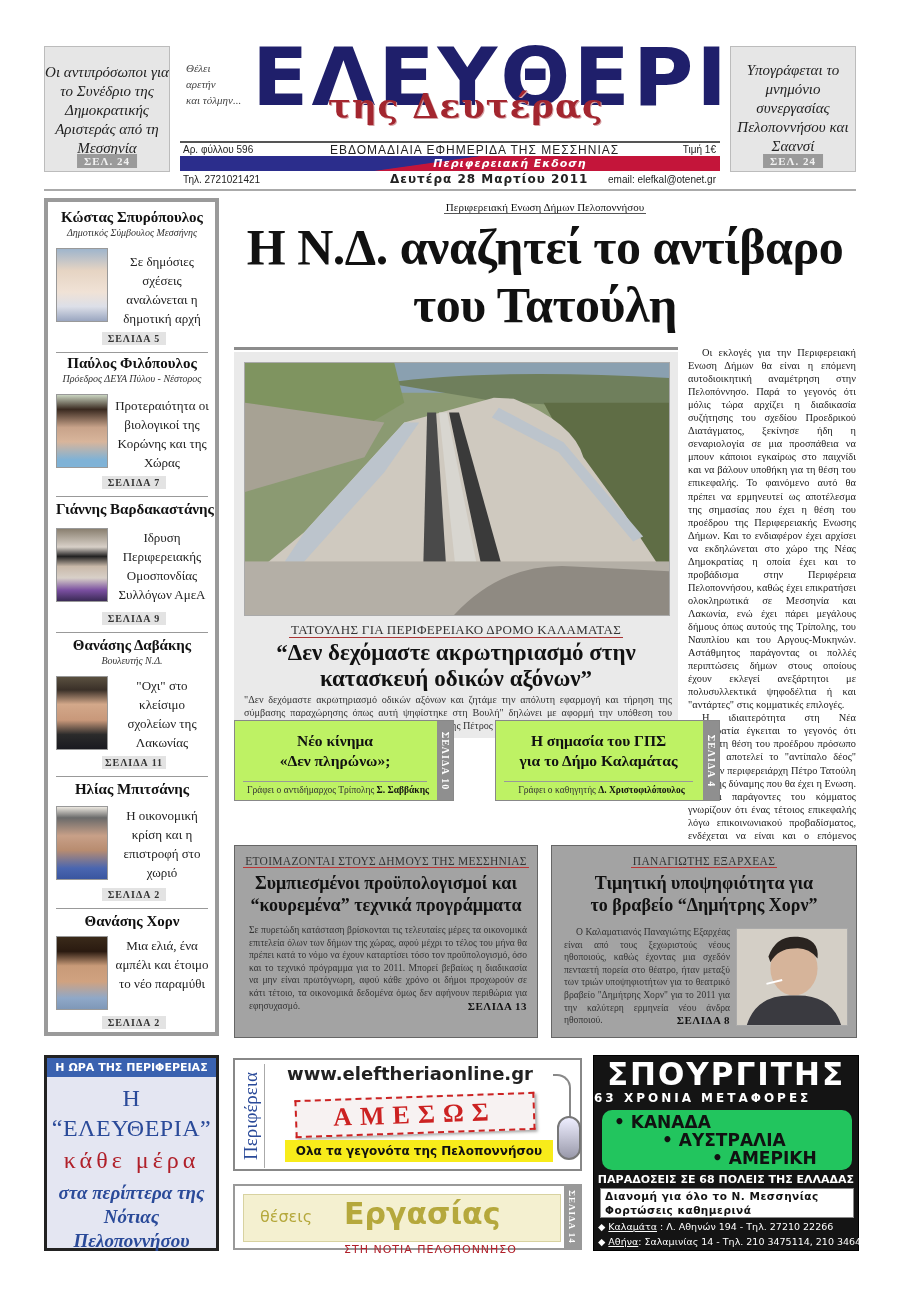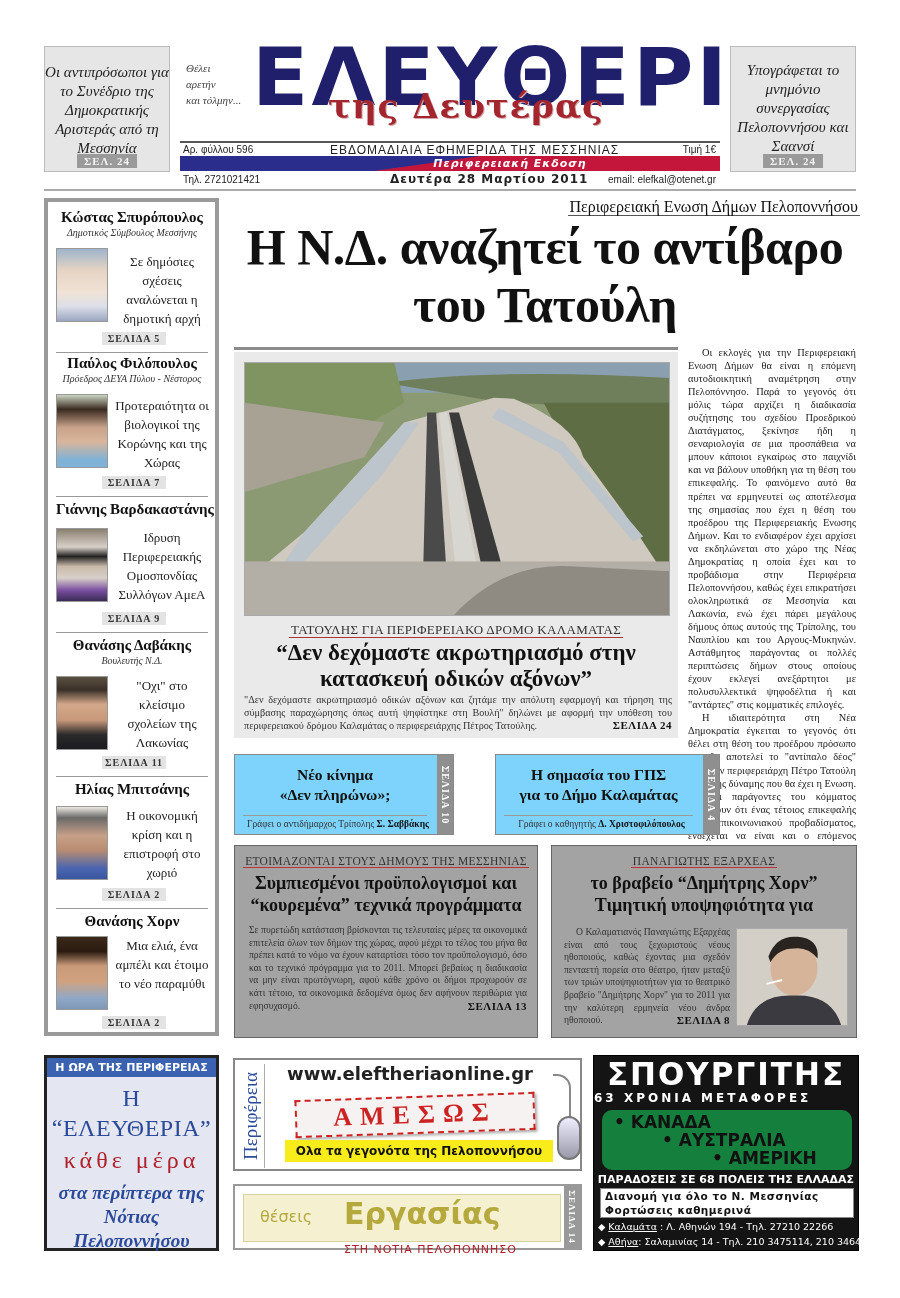--- a/index.html
+++ b/index.html
@@ -36,38 +36,38 @@
   .sidebar { left: 44px; top: 198px; width: 175px; height: 838px; border: 4px solid #9a9a9a; background: #fff; }
   .person { position: absolute; left: 8px; width: 152px; text-align: center; }
   .person .name { font-weight: bold; font-size: 15px; line-height: 18px; color: #111; white-space: nowrap; }
   .person .role { font-style: italic; font-size: 10px; line-height: 13px; color: #333; white-space: nowrap; }
   .person .photo { position: absolute; left: 0; width: 52px; height: 74px; border: 1px solid #999; }
   .person .quote { position: absolute; left: 58px; width: 96px; font-size: 13px; line-height: 19px; color: #222; text-align: center; }
   .person .pg { position: absolute; left: 46px; width: 64px; height: 13px; background: #e3e3e3; font-weight: bold; font-size: 10px; line-height: 13px; letter-spacing: 1px; color: #333; }
   .person .rule { position: absolute; left: 0; width: 152px; height: 1px; background: #999; }
 
   
-  .kicker { left: 230px; top: 196px; width: 630px; text-align: right; font-size: 16px; line-height: 22px; }
+  .kicker { left: 230px; top: 196px; width: 630px; text-align: center; font-size: 11px; line-height: 22px; }
   .kicker span { border-bottom: 1px solid #555; padding: 0 2px; }
   .headline { left: 230px; top: 218px; width: 630px; text-align: center; font-weight: bold; font-size: 50px; line-height: 58px; letter-spacing: -0.5px; }
 
   .feature-rule { left: 234px; top: 347px; width: 444px; height: 3px; background: #8c8c8c; }
   .feature { left: 234px; top: 352px; width: 444px; height: 386px; background: #eaeaea; }
   .feature-photo { left: 244px; top: 362px; width: 426px; height: 254px; border: 1px solid #aaa; overflow: hidden; }
   .feature-kicker { left: 234px; top: 622px; width: 444px; text-align: center; font-size: 13px; line-height: 16px; color: #333; letter-spacing: 0.3px; }
   .feature-kicker span { border-bottom: 1px solid #a33; padding: 0 2px; }
   .feature-head { left: 234px; top: 640px; width: 444px; text-align: center; font-weight: bold; font-size: 23px; line-height: 26px; color: #111; }
   .feature-body { left: 244px; top: 693px; width: 428px; font-size: 10.2px; line-height: 13px; color: #333; text-align: justify; }
   .pg-inline { font-weight: bold; letter-spacing: 0.5px; color: #111; font-size: 11px; }
 
   .col-right { left: 688px; top: 346px; width: 168px; font-size: 10.4px; line-height: 13.05px; color: #222; text-align: justify; hyphens: auto; }
   .col-right p { text-indent: 14px; }
 
   
-  .opbox { position: absolute; top: 754px; height: 81px; border: 1px solid #888; background: #7dd3fc; }
+  .opbox { position: absolute; top: 720px; height: 81px; border: 1px solid #888; background: #bef264; }
   .opbox .h { position: absolute; left: 0; right: 18px; top: 10px; text-align: center; font-weight: bold; font-size: 15.5px; line-height: 20px; }
   .opbox .sep { position: absolute; left: 8px; right: 26px; top: 60px; height: 1px; background: #999; }
   .opbox .by { position: absolute; left: 8px; right: 20px; top: 63px; font-size: 9.5px; line-height: 13px; color: #333; text-align: center; white-space: nowrap; }
   .opbox .by b { color: #111; }
   .opbox .tab { position: absolute; right: 0; top: 0; bottom: 0; width: 16px; background: #8f8f8f; }
   .opbox .tab span { position: absolute; left: 50%; top: 50%; transform: translate(-50%,-50%) rotate(90deg); color: #fff; font-weight: bold; font-size: 10px; letter-spacing: 1px; white-space: nowrap; }
   #op1 { left: 234px; width: 220px; }
   #op2 { left: 463px; width: 225px; margin-left: 32px; }
 
   
@@ -102,21 +102,21 @@
   .ad3 .inner { position: absolute; left: 8px; top: 8px; width: 318px; height: 48px; background: #f4f0d0; border: 1px solid #d8d2a0; }
   .ad3 .small { position: absolute; left: 16px; top: 12px; color: #b5a83c; font-family: "DejaVu Sans", sans-serif; font-size: 16px; }
   .ad3 .big { position: absolute; left: 100px; top: 0px; color: #b5a83c; font-family: "DejaVu Sans", sans-serif; font-weight: bold; font-size: 30px; line-height: 38px; }
   .ad3 .sub { position: absolute; left: 100px; top: 48px; color: #b0202a; font-family: "DejaVu Sans", sans-serif; font-size: 11px; letter-spacing: 1px; }
   .ad3 .tab { position: absolute; right: 0; top: 0; bottom: 0; width: 16px; background: #999; }
   .ad3 .tab span { position: absolute; left: 50%; top: 50%; transform: translate(-50%,-50%) rotate(90deg); color: #fff; font-weight: bold; font-size: 9px; letter-spacing: 1px; white-space: nowrap; }
 
   .ad4 { left: 593px; top: 1055px; width: 266px; height: 196px; background: #141414; border: 1px solid #000; color: #fff; font-family: "DejaVu Sans", sans-serif; }
   .ad4 .brand { position: absolute; left: 0; right: 0; top: 0; text-align: center; font-weight: bold; font-size: 31px; line-height: 36px; letter-spacing: 2px; }
   .ad4 .years { position: absolute; left: 0; right: 0; top: 35px; text-align: left; font-weight: bold; font-size: 12px; letter-spacing: 3px; }
-  .ad4 .dest { position: absolute; left: 8px; top: 54px; width: 250px; height: 60px; background: #15803d; border-radius: 10px; color: #111; font-weight: bold; font-size: 17px; line-height: 18px; }
+  .ad4 .dest { position: absolute; left: 8px; top: 54px; width: 250px; height: 60px; background: #22c55e; border-radius: 10px; color: #111; font-weight: bold; font-size: 17px; line-height: 18px; }
   .ad4 .dest div { position: absolute; white-space: nowrap; }
   .ad4 .deliver { position: absolute; left: 0; right: 0; top: 117px; text-align: center; font-weight: bold; font-size: 11px; letter-spacing: 0; }
   .ad4 .dist { position: absolute; left: 6px; top: 132px; width: 254px; height: 30px; background: #fff; border: 1px solid #888; color: #111; font-weight: bold; font-size: 10.5px; line-height: 14px; padding-left: 4px; letter-spacing: 0.5px; }
   .ad4 .addr { position: absolute; left: 4px; font-size: 9.5px; line-height: 14px; white-space: nowrap; }
   .ad4 .addr u { text-decoration: underline; }
 
   .img-fill { width: 100%; height: 100%; display: block; }
 </style>
 </head>
 <body>
@@ -274,22 +274,22 @@
   </div>
   <div class="body">
     <span>Σε πυρετώδη κατάσταση βρίσκονται τις τελευταίες μέρες τα οικονομικά επιτελεία όλων των δήμων της χώρας, αφού μέχρι το τέλος του μήνα θα πρέπει κατά το νόμο να έχουν καταρτίσει τόσο τον προϋπολογισμό, όσο και το τεχνικό πρόγραμμα για το 2011. Μπορεί βεβαίως η διαδικασία να μην είναι πρωτόγνωρη, αφού κάθε χρόνο οι δήμοι προχωρούν σε κάτι τέτοιο, τα οικονομικά δεδομένα όμως δεν αφήνουν περιθώρια για εφησυχασμό.</span>
     <span style="float:right;" class="pg-inline">ΣΕΛΙΔΑ 13</span>
   </div>
 </div>
 
 <div class="story" id="story2">
   <div class="kick"><span>ΠΑΝΑΓΙΩΤΗΣ ΕΞΑΡΧΕΑΣ</span></div>
   <div class="h">
+    <div>Τιμητική υποψηφιότητα για</div>
     <div>το βραβείο “Δημήτρης Χορν”</div>
-    <div>Τιμητική υποψηφιότητα για</div>
   </div>
   <div class="body">
     <span>Ο Καλαματιανός Παναγιώτης Εξαρχέας είναι από τους ξεχωριστούς νέους ηθοποιούς, καθώς έχοντας μια σχεδόν πενταετή πορεία στο θέατρο, ήταν μεταξύ των τριών υποψηφιοτήτων για το θεατρικό βραβείο "Δημήτρης Χορν" για το 2011 για την καλύτερη ερμηνεία νέου άνδρα ηθοποιού.</span>
     <span style="float:right;" class="pg-inline">ΣΕΛΙΔΑ 8</span>
   </div>
   <div class="photo">
     <svg class="img-fill" viewBox="0 0 112 98" preserveAspectRatio="none">
       <rect width="112" height="98" fill="#d4cfc6"></rect>
       <ellipse cx="58" cy="40" rx="24" ry="28" fill="#d6b49a"></ellipse>
       <path d="M32 28 Q40 6 62 8 Q84 10 82 30 Q72 18 58 20 Q42 20 34 34 Z" fill="#2a2420"></path>

